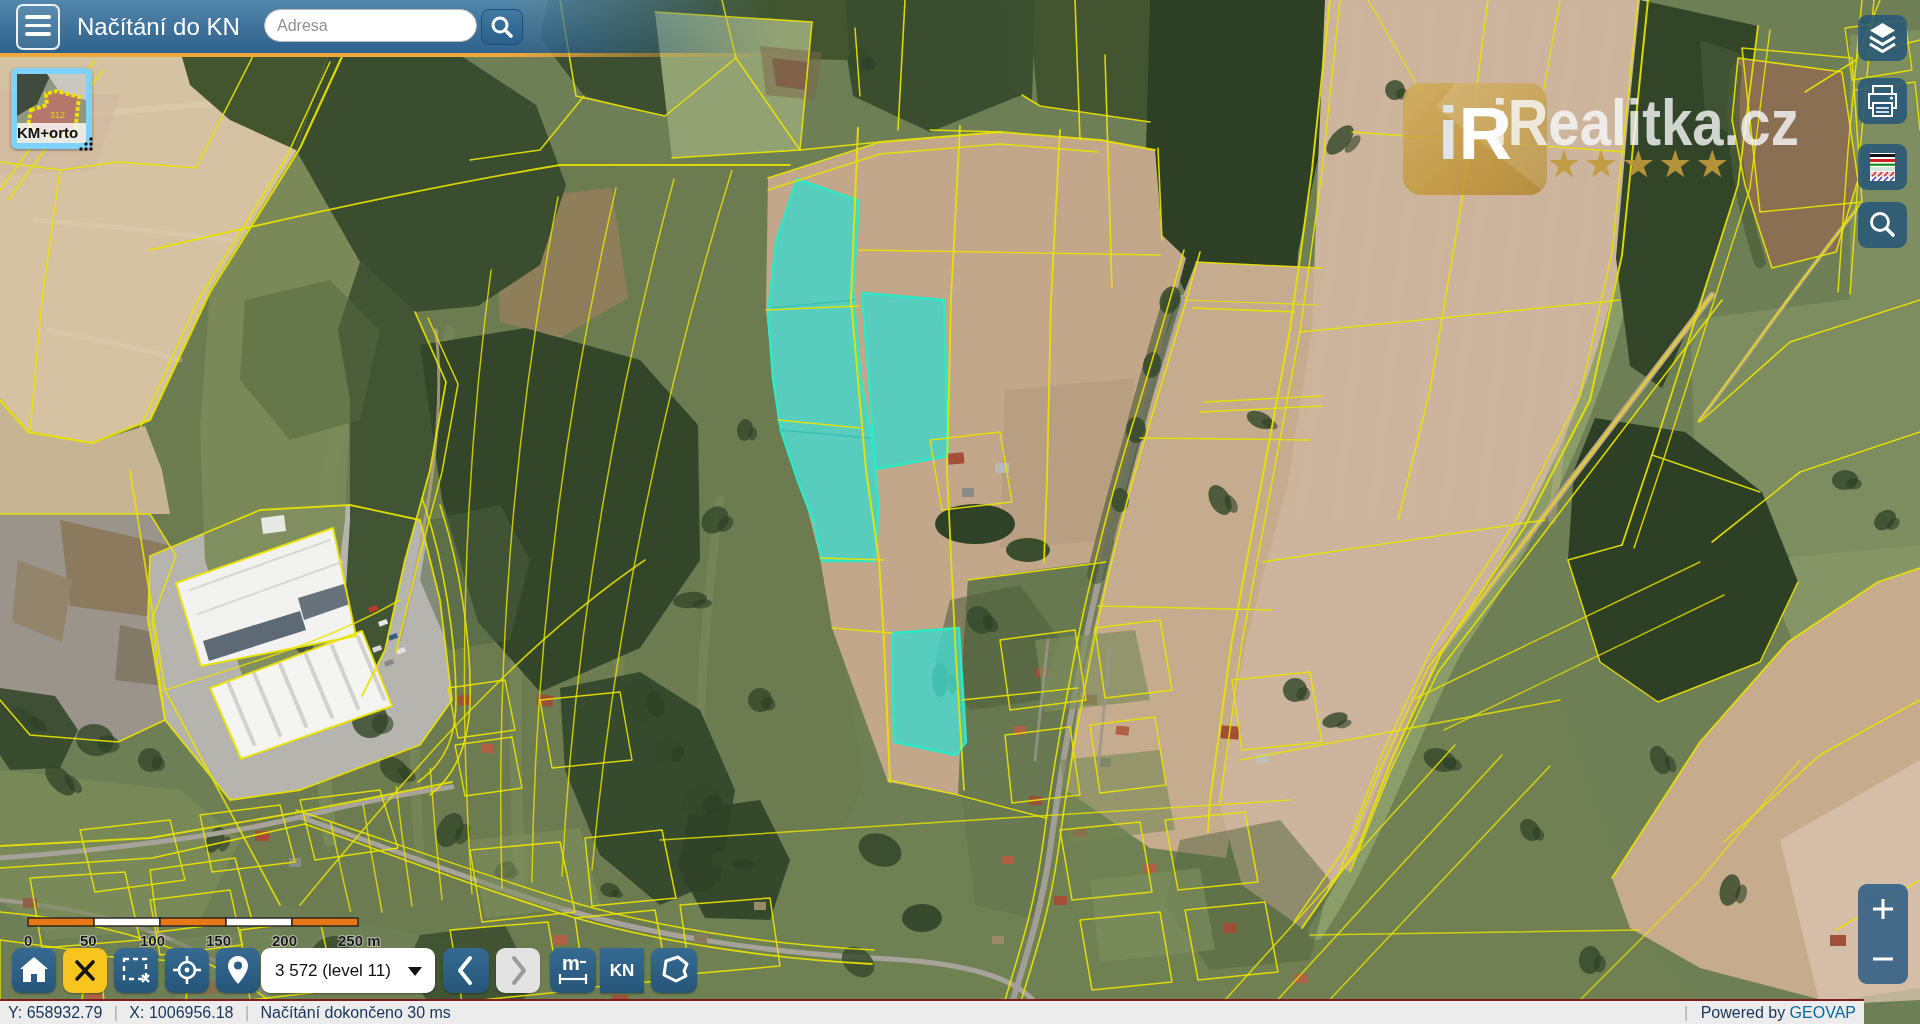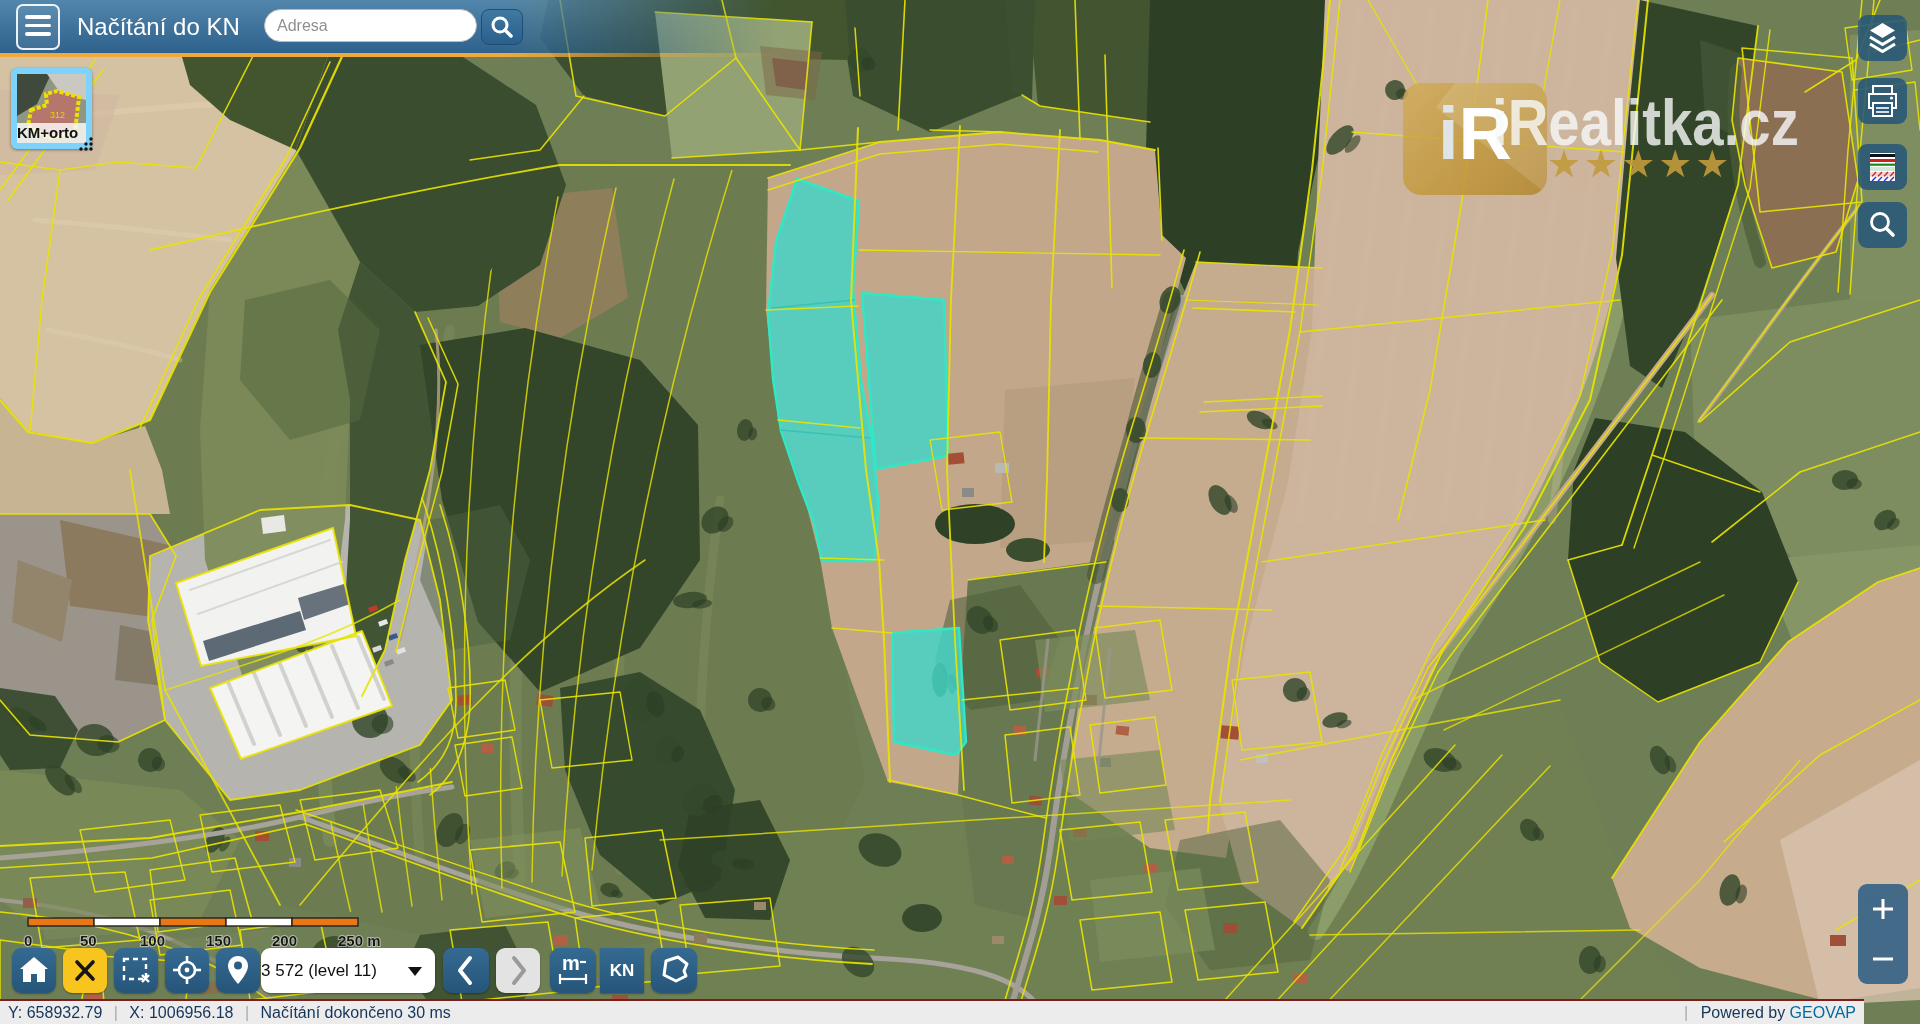--- a/index.html
+++ b/index.html
@@ -489,21 +489,21 @@
   <line x1="30" y1="22" x2="36" y2="22" stroke="#fff" stroke-width="2.6"></line>
  </svg>
 </div>
 <div style="position:absolute;top:948px;height:45px;border-radius:9px;background:linear-gradient(#356a92,#265579);box-shadow:0 1px 2px rgba(0,0,0,.35);left:216px;width:44px">
  <svg width="44" height="45" viewBox="0 0 44 45">
   <path d="M22,8 C28,8 32,12.5 32,18 C32,25 22,36 22,36 C22,36 12,25 12,18 C12,12.5 16,8 22,8 Z" fill="#fff"></path>
   <circle cx="22" cy="17.5" r="4" fill="#2a5f85"></circle>
  </svg>
 </div>
 <div style="position:absolute;top:948px;left:261px;width:174px;height:45px;border-radius:9px;background:#fff;box-shadow:0 1px 2px rgba(0,0,0,.35);
- font:17px 'Liberation Sans',sans-serif;color:#111;line-height:45px;box-sizing:border-box">3 572 (level 11)
+ font:17px 'Liberation Sans',sans-serif;color:#111;line-height:45px;padding-left:14px;box-sizing:border-box">3 572 (level 11)
  <svg style="position:absolute;right:12px;top:17px" width="16" height="12">
         <polygon points="1,2 15,2 8,11" fill="#111"></polygon>
       </svg>
 </div>
 <div style="position:absolute;top:948px;height:45px;border-radius:9px;background:linear-gradient(#356a92,#265579);box-shadow:0 1px 2px rgba(0,0,0,.35);left:443px;width:46px">
  <svg width="46" height="45" viewBox="0 0 46 45">
         <polyline points="27,10 17,22.5 27,35" fill="none" stroke="#fff" stroke-width="4" stroke-linecap="round" stroke-linejoin="round"></polyline>
       </svg>
 </div>
 <div style="position:absolute;top:948px;left:496px;width:44px;height:45px;border-radius:9px;background:#e3e3e3;box-shadow:0 1px 2px rgba(0,0,0,.3)">

